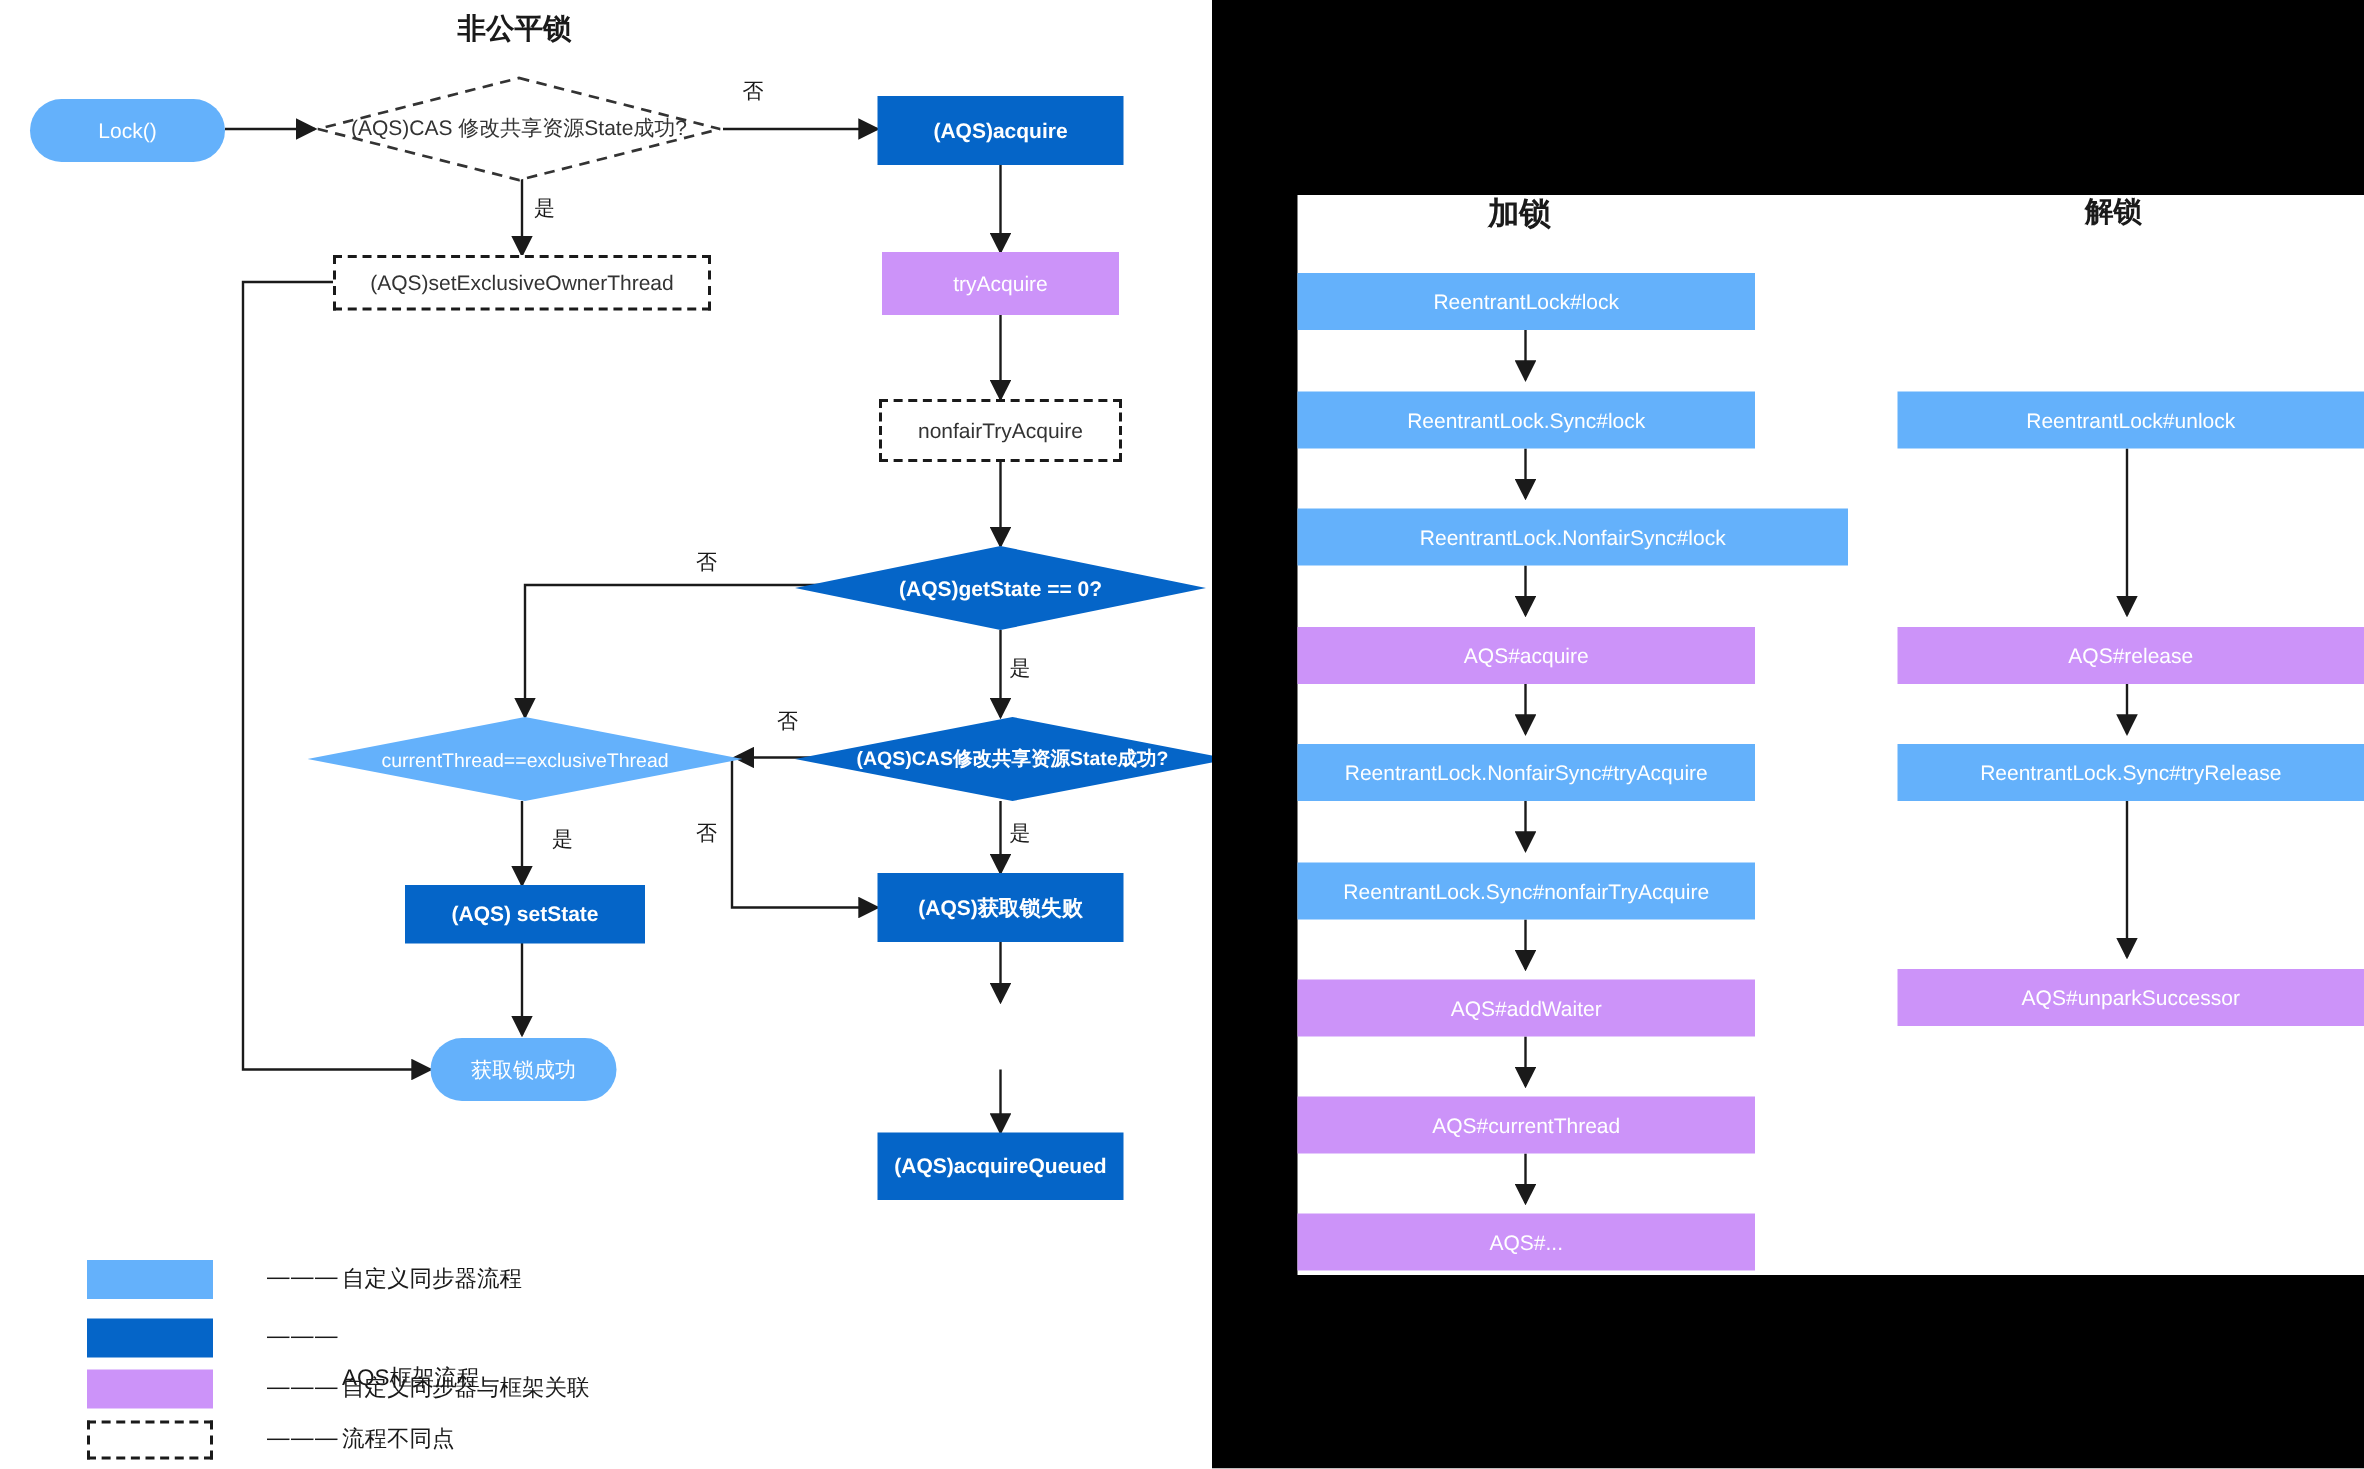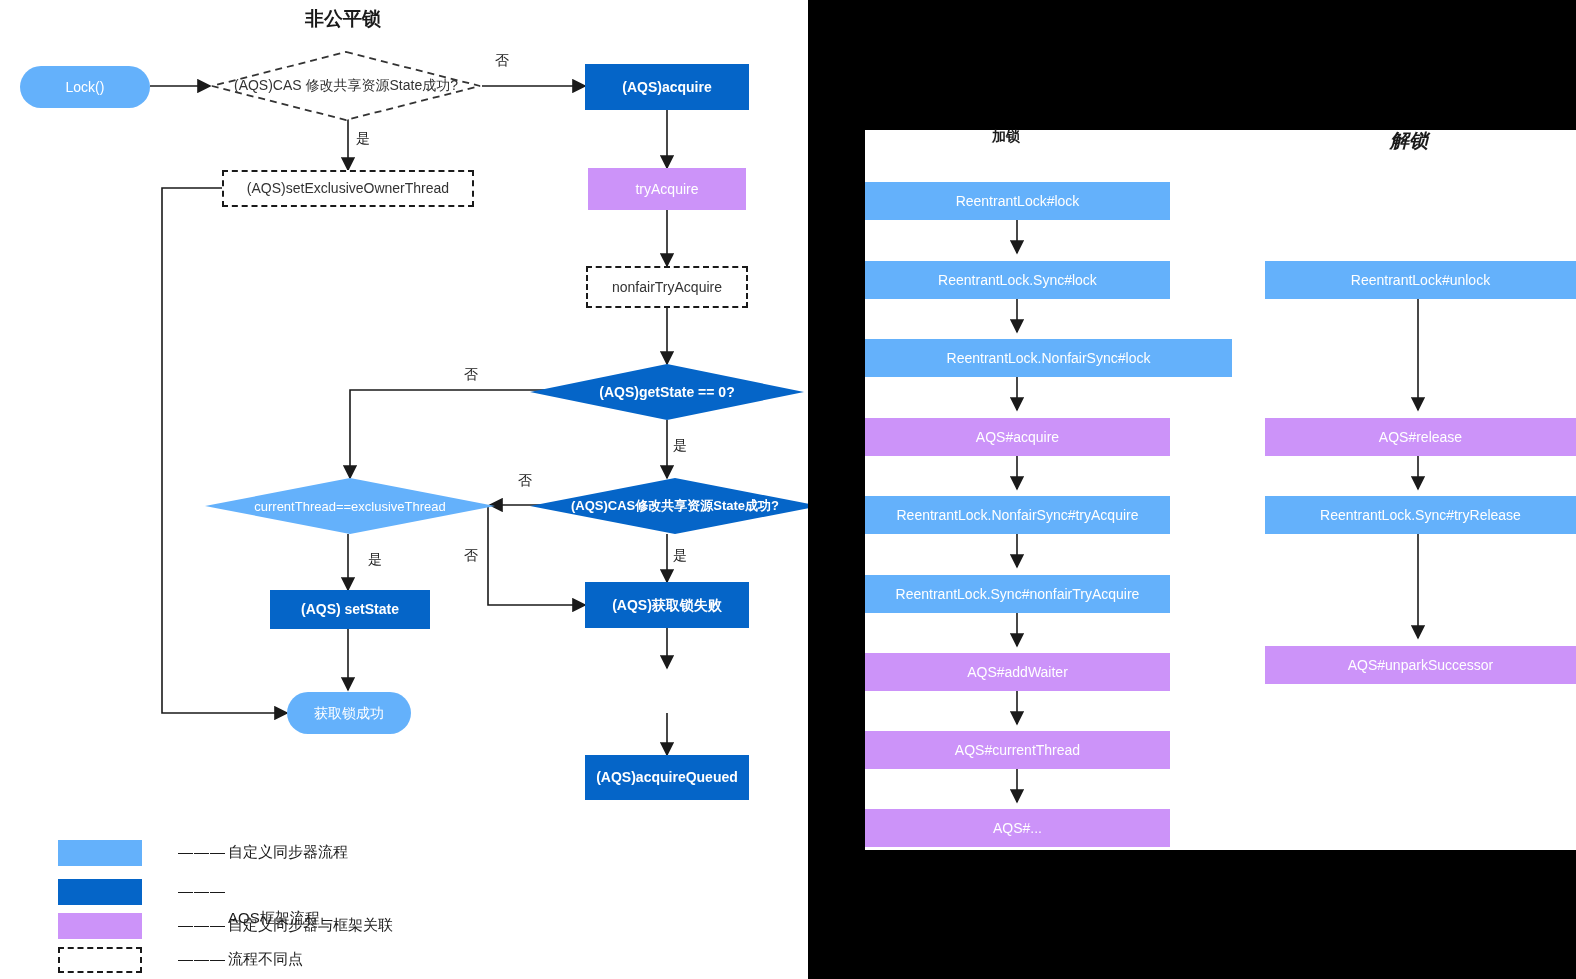--- a/index.html
+++ b/index.html
@@ -155,22 +155,22 @@
     <div class="legend-tx" style="left:228px;top:916px;">自定义同步器与框架关联</div>
 
     <div class="legend-sw" style="left:58px;top:947px;background:#ffffff;border:2px dashed #1a1a1a;"></div>
     <div class="legend-tx" style="left:178px;top:950px;letter-spacing:1px;">———</div>
     <div class="legend-tx" style="left:228px;top:950px;">流程不同点</div>
   </div>
 
   <div class="dark-panel"></div>
   <div class="white-card"></div>
 
-  <div class="title" style="left:992px;top:128px;font-size:14px;">加锁</div>
-  <div class="title" style="left:1390px;top:128px;font-size:19px;font-style:italic;">解锁</div>
+  <div class="title" style="left:992px;top:128px;font-size:21px;">加锁</div>
+  <div class="title" style="left:1390px;top:128px;font-size:19px;">解锁</div>
 
   <svg class="edges">
     <g stroke="#1a1a1a" stroke-width="1.6" fill="none" marker-end="url(#ah)">
 
       <path d="M1017,220 L1017,253"></path>
       <path d="M1017,299 L1017,332"></path>
       <path d="M1017,377 L1017,410"></path>
       <path d="M1017,456 L1017,489"></path>
       <path d="M1017,534 L1017,567"></path>
       <path d="M1017,613 L1017,646"></path>

